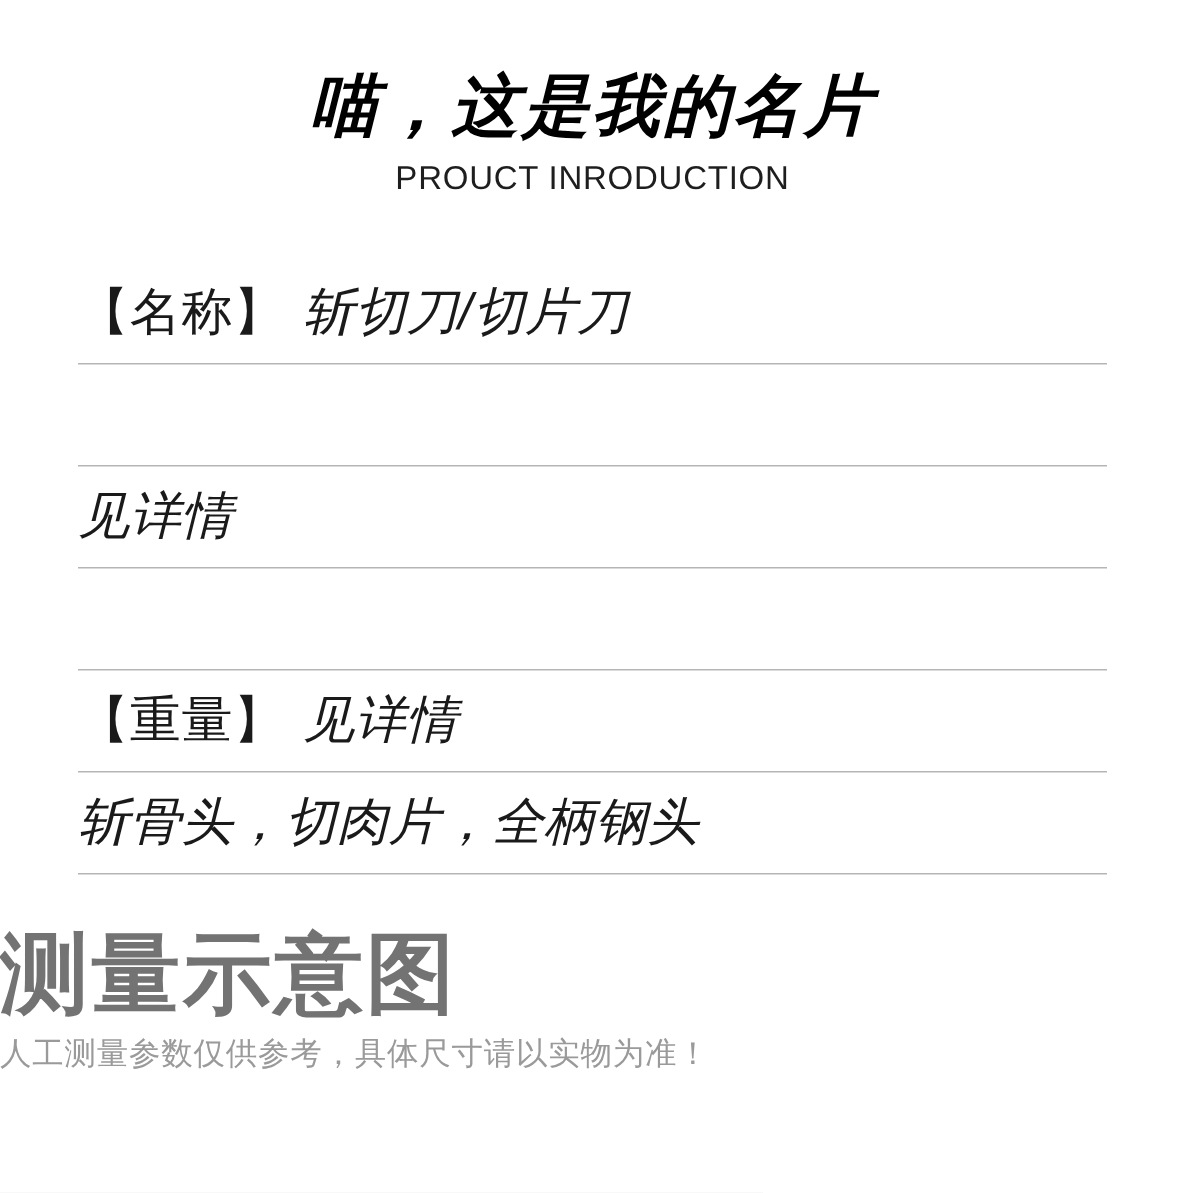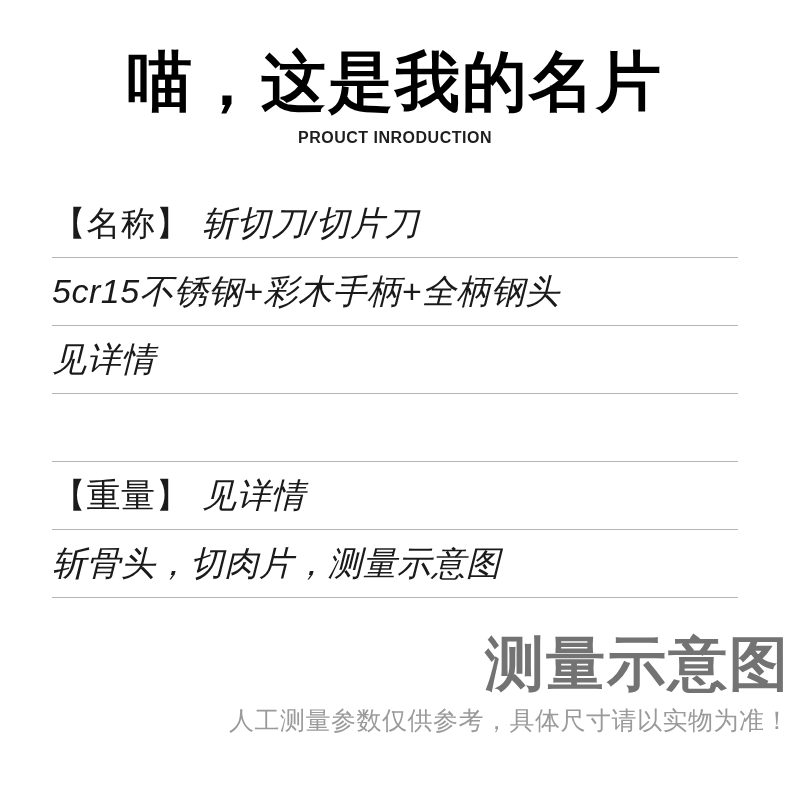--- a/index.html
+++ b/index.html
@@ -20,31 +20,32 @@
     margin: 0 auto;
     background: var(--background);
     font-family: "Liberation Sans", "DejaVu Sans", sans-serif;
     overflow: hidden;
   }
   .header {
     padding-top: 46px;
     text-align: center;
   }
   .page-title {
-    font-size: 65px;
+    font-size: 45px;
     line-height: 1.12;
     font-weight: bold;
     color: var(--title_color);
     letter-spacing: 2px;
+    font-style: italic;
   }
   .page-subtitle {
     margin-top: 10px;
-    font-size: 16px;
+    font-size: 22px;
     line-height: 1.15;
-    font-weight: 700;
+    font-weight: 400;
     color: var(--subtitle_color);
     letter-spacing: 0.5px;
   }
   .spec-list {
     margin: 43px 52px 0 52px;
   }
   .spec-row {
     height: 68px;
     display: flex;
     align-items: center;
@@ -58,33 +59,33 @@
     flex: 0 0 auto;
     margin-right: 12px;
     letter-spacing: 0.5px;
   }
   .spec-value {
     flex: 0 1 auto;
     letter-spacing: 0.5px;
     font-style: italic;
   }
   .measure-section {
-    text-align: right;
+    text-align: left;
   }
   .measure-title {
     margin-top: 34px;
     font-size: 59px;
     line-height: 1.1;
     font-weight: bold;
     color: var(--measure_title_color);
     letter-spacing: 2px;
   }
   .measure-note {
     margin-top: 9px;
-    font-size: 25px;
+    font-size: 21px;
     line-height: 1.15;
     color: var(--note_color);
     letter-spacing: 0.5px;
   }
 </style>
 </head>
 <body>
 
 <div class="page">
 
@@ -92,33 +93,32 @@
     <div class="page-title">喵，这是我的名片</div>
     <div class="page-subtitle">PROUCT INRODUCTION</div>
   </div>
 
   <div class="spec-list">
     <div class="spec-row">
       <span class="spec-label">【名称】</span>
       <span class="spec-value">斩切刀/切片刀</span>
     </div>
     <div class="spec-row">
-      <span class="spec-value">5cr15不锈钢+彩木手柄+全柄钢头</span>
     </div>
     <div class="spec-row">
       <span class="spec-value">见详情</span>
     </div>
     <div class="spec-row">
     </div>
     <div class="spec-row">
       <span class="spec-label">【重量】</span>
       <span class="spec-value">见详情</span>
     </div>
     <div class="spec-row">
-      <span class="spec-value">斩骨头，切肉片，测量示意图</span>
+      <span class="spec-value">斩骨头，切肉片，全柄钢头</span>
     </div>
   </div>
 
   <div class="measure-section">
     <div class="measure-title">测量示意图</div>
     <div class="measure-note">人工测量参数仅供参考，具体尺寸请以实物为准！</div>
   </div>
 
 </div>
 

